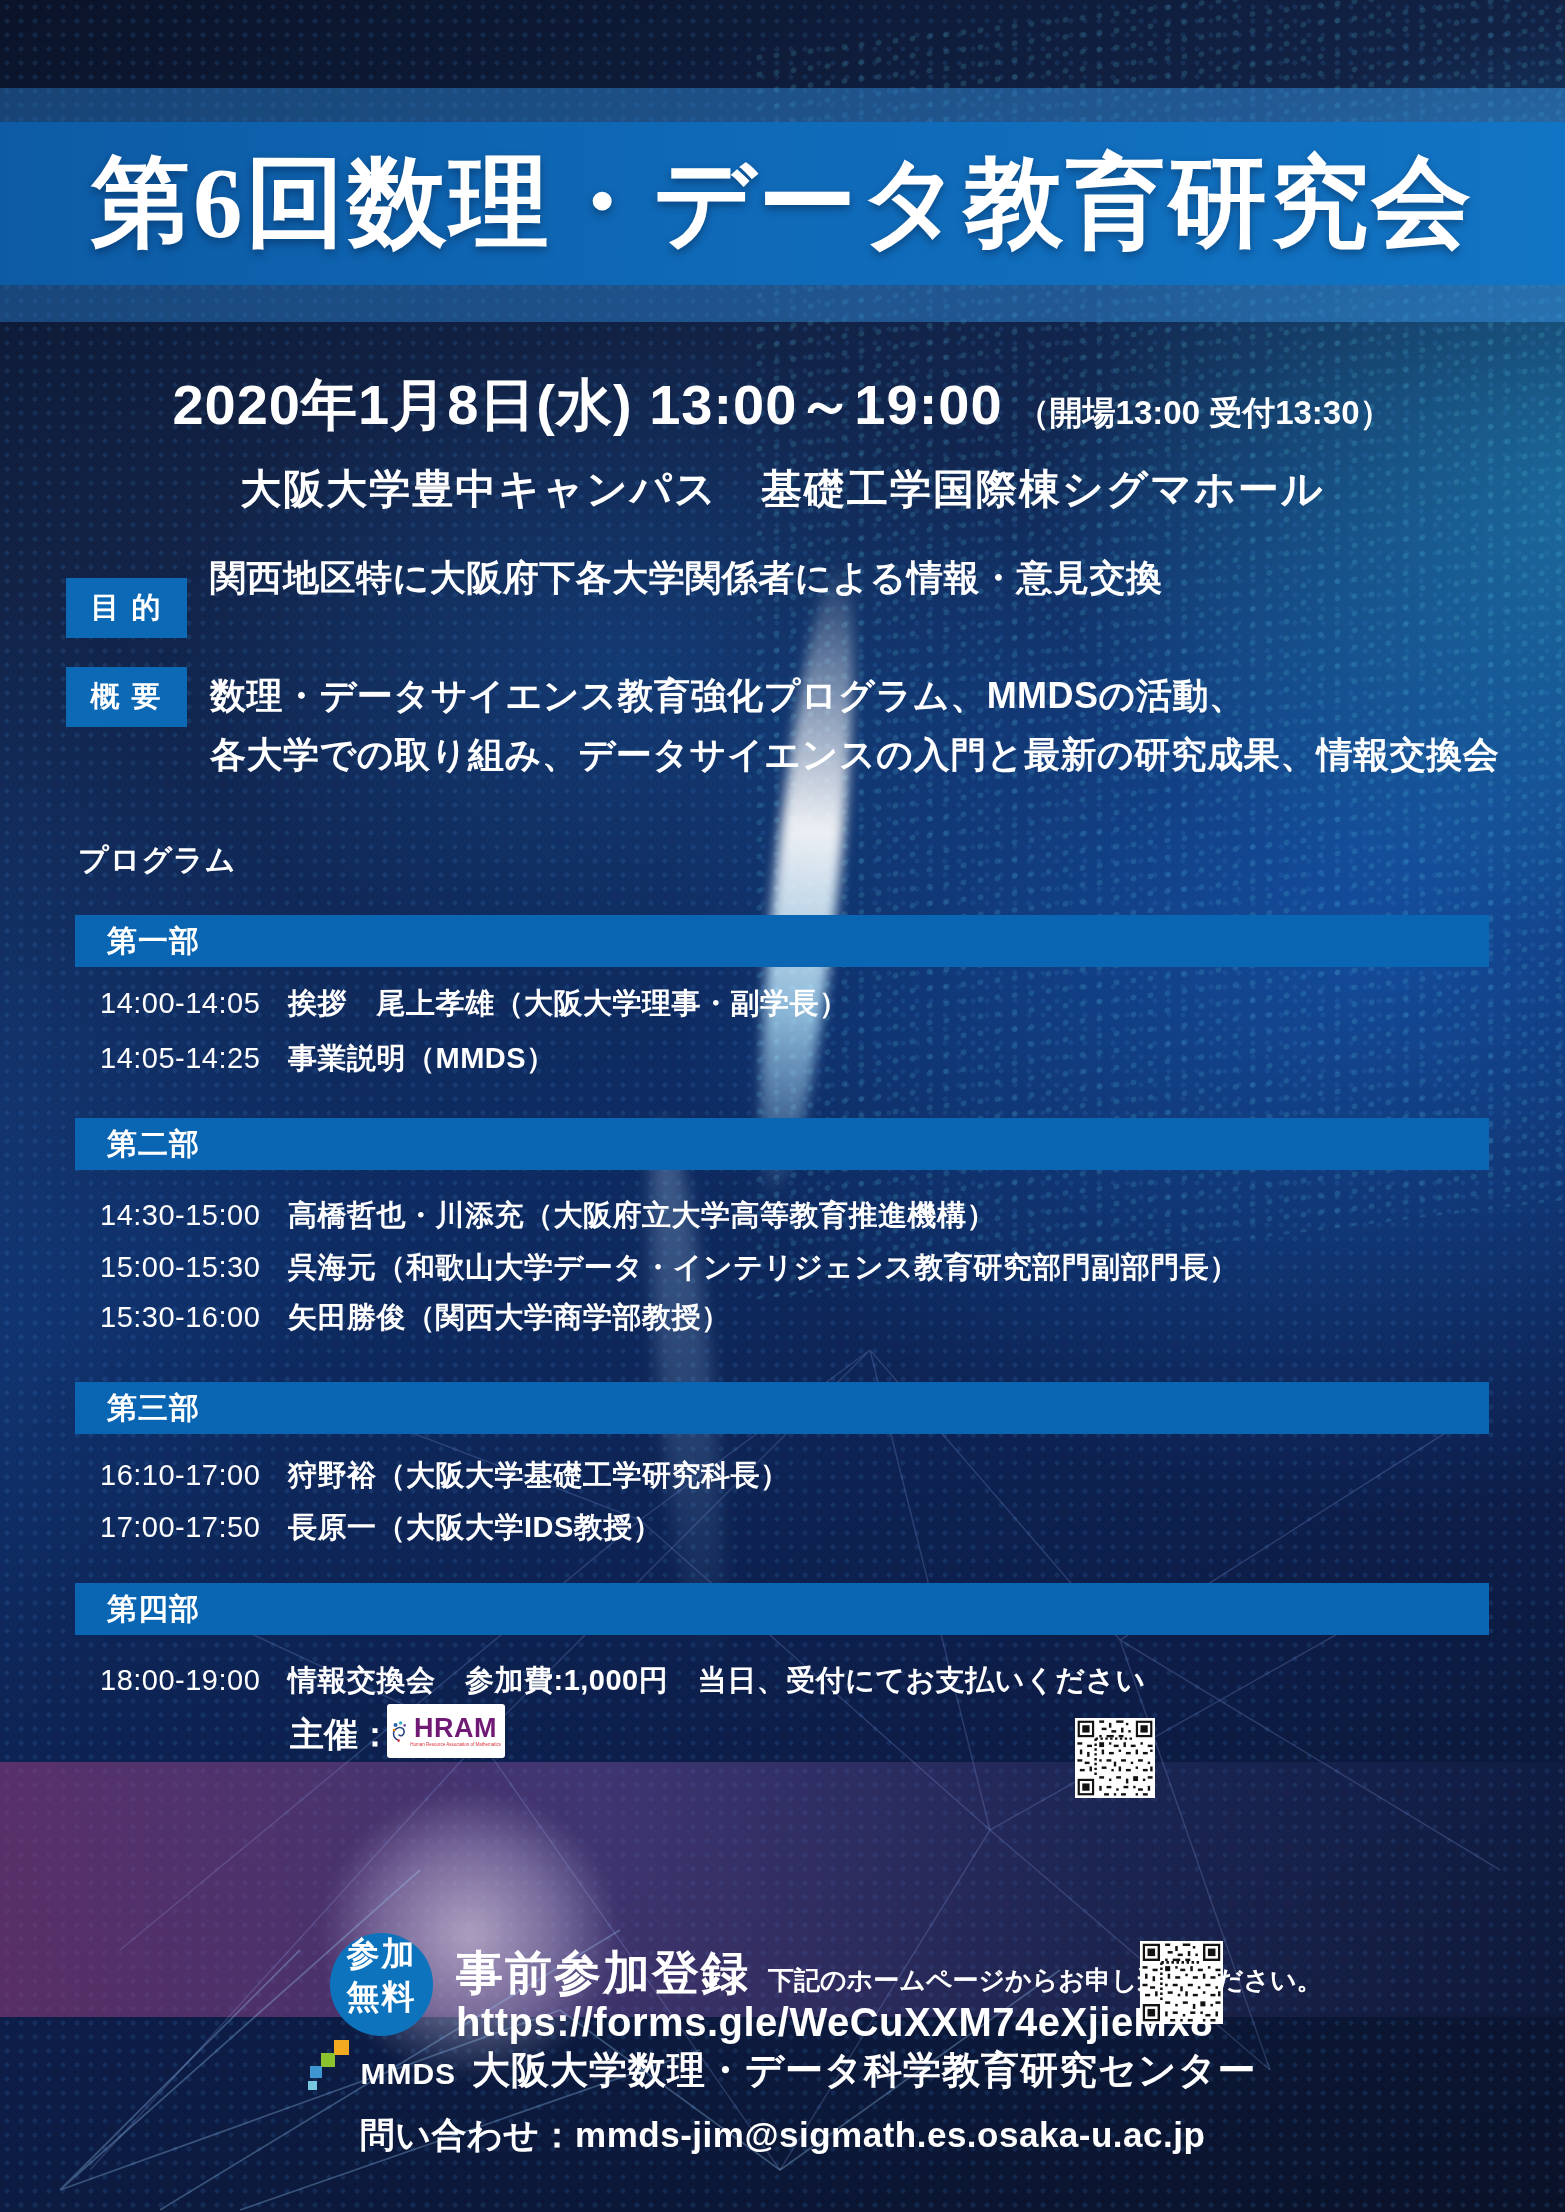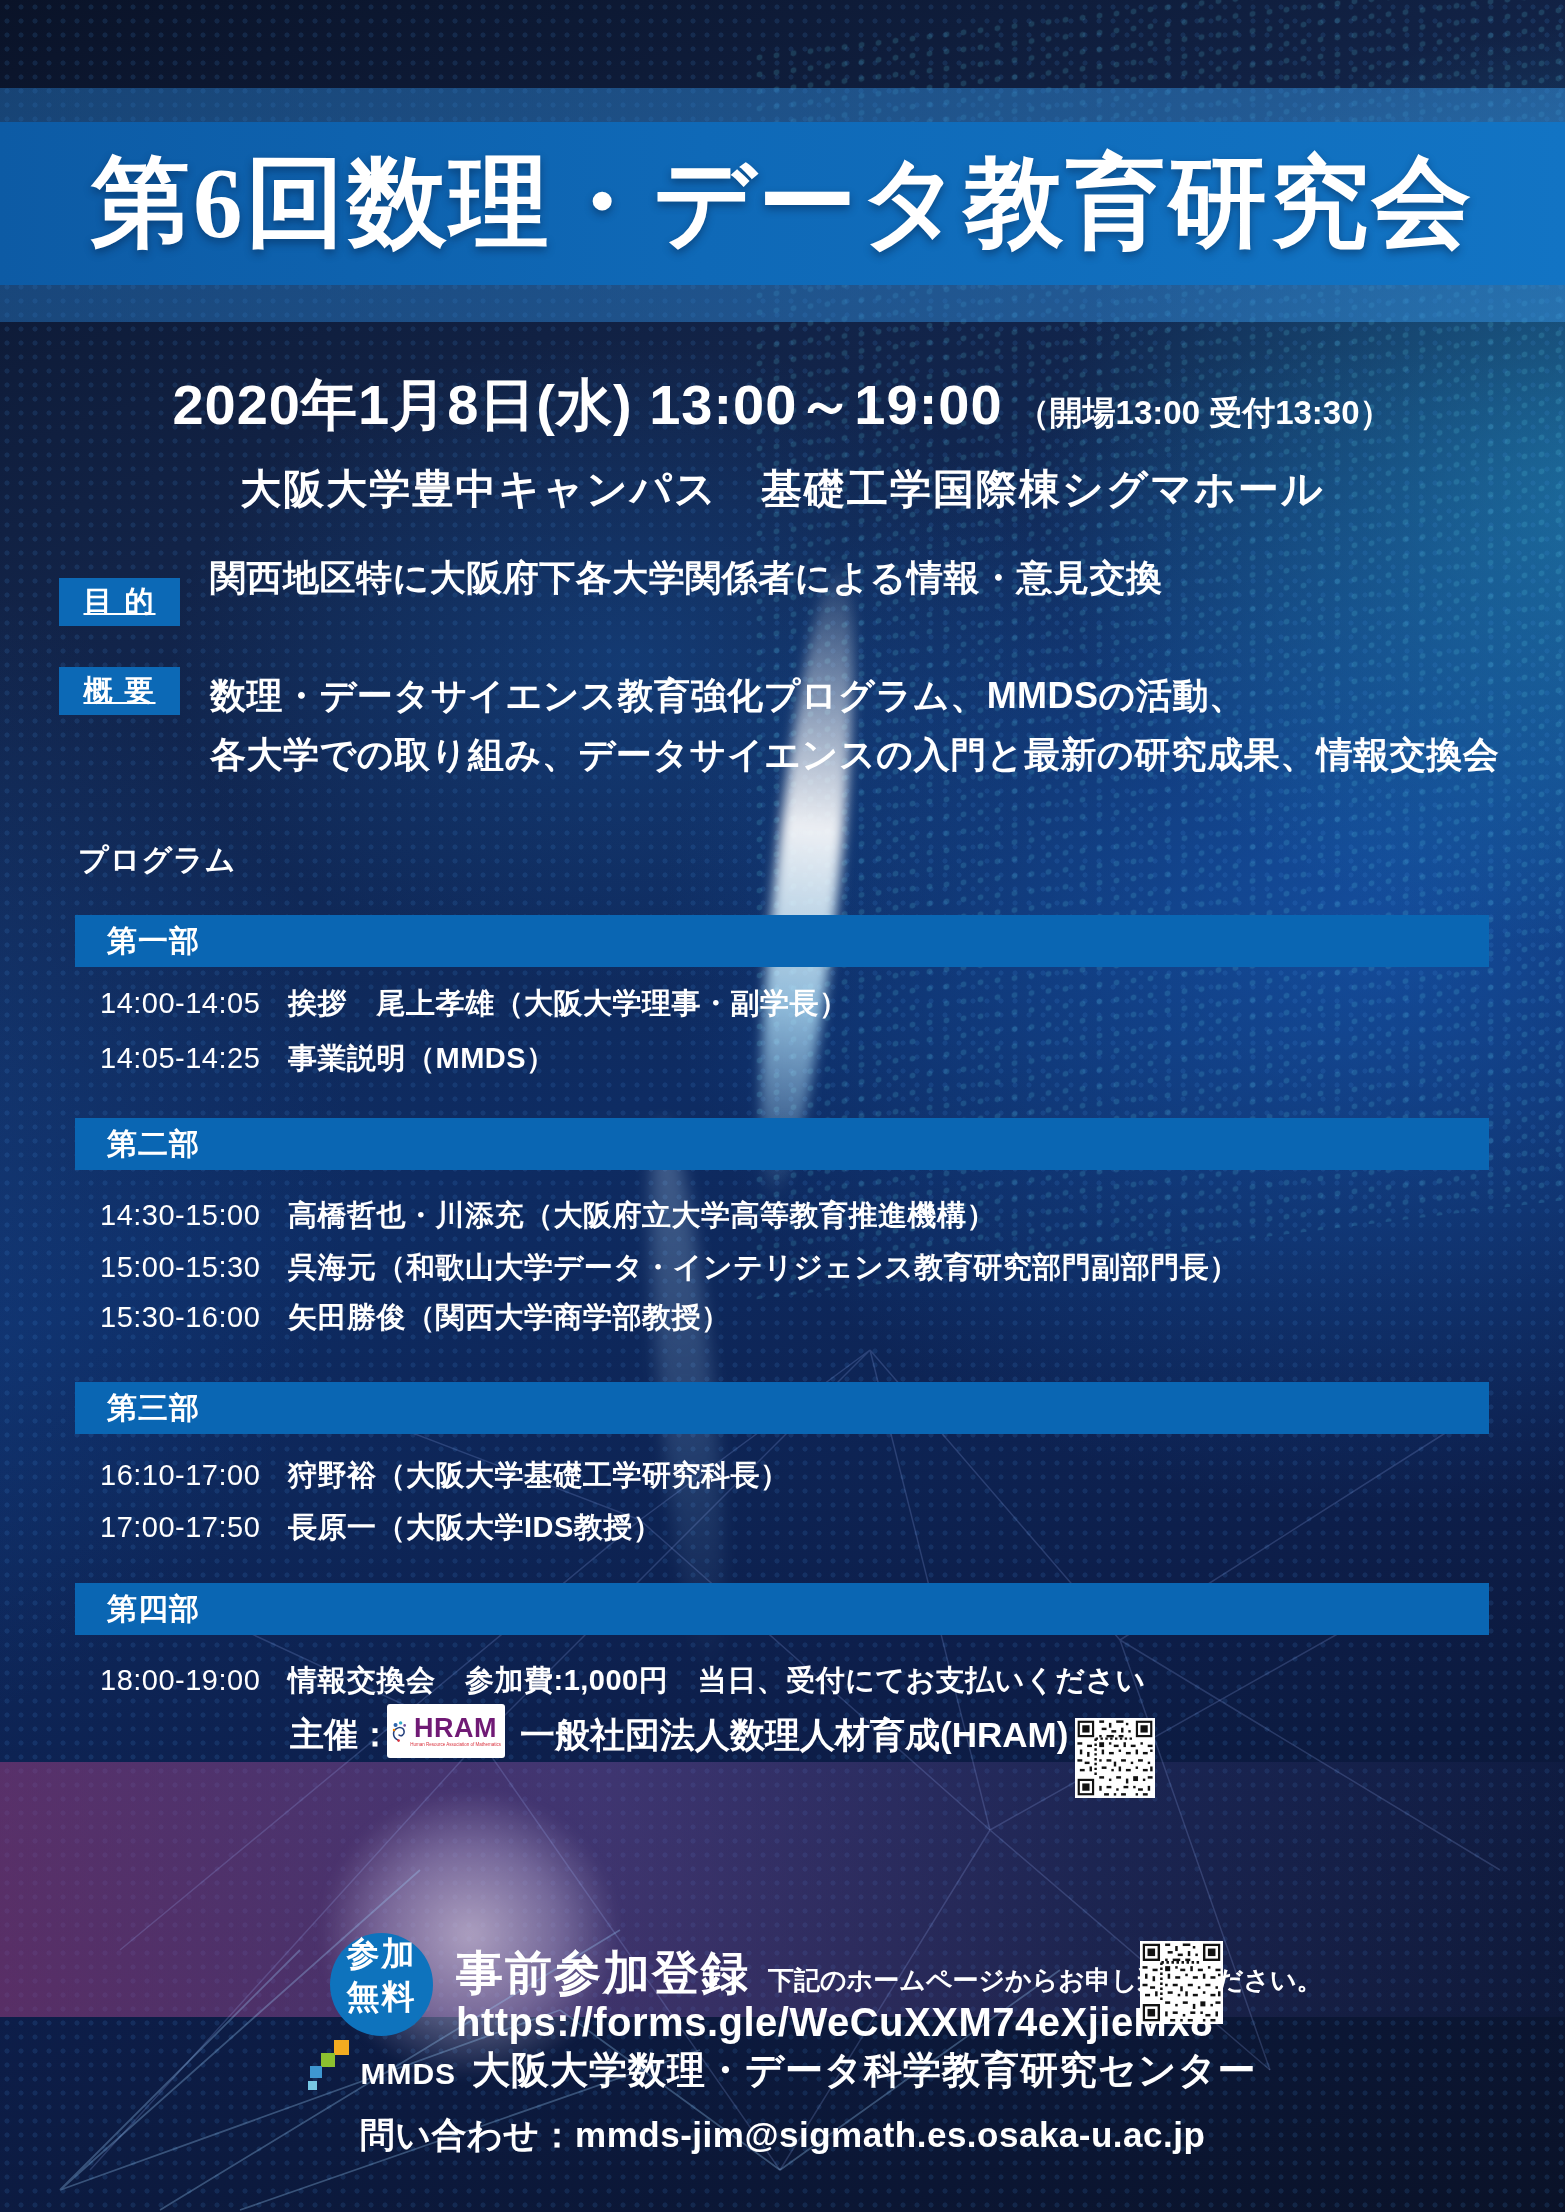--- a/index.html
+++ b/index.html
@@ -43,23 +43,23 @@
   .banner h1{margin:0;font-family:"Liberation Serif","DejaVu Serif",serif;font-weight:700;
     font-size:99px;letter-spacing:3px;color:#fff;white-space:nowrap;
     text-shadow:0 4px 8px rgba(0,20,50,.4);}
   
   .date-line{position:absolute;left:0;top:368px;width:100%;text-align:center;white-space:nowrap;}
   .date-main{font-size:56px;font-weight:700;letter-spacing:1px;}
   .date-note{font-size:33px;font-weight:700;margin-left:14px;}
   .venue-line{position:absolute;left:0;top:462px;width:100%;text-align:center;
     font-size:41px;font-weight:700;letter-spacing:2px;white-space:nowrap;}
   
-  .badge{position:absolute;left:59px;width:121px;height:48px;background:#0c69b6;
+  .badge{position:absolute;left:66px;width:121px;height:60px;background:#0c69b6;
     display:flex;align-items:center;justify-content:center;
-    font-size:29px;font-weight:700;letter-spacing:2px;text-decoration:underline;}
+    font-size:29px;font-weight:700;letter-spacing:2px;}
   .info-text{position:absolute;left:210px;font-size:36px;font-weight:700;white-space:nowrap;letter-spacing:.5px;}
   
   .prog-label{position:absolute;left:78px;top:840px;font-size:30px;font-weight:700;letter-spacing:1px;}
   .sec-bar{position:absolute;left:75px;width:1414px;height:52px;background:#0a66b3;
     display:flex;align-items:center;padding-left:32px;box-sizing:border-box;
     font-size:30px;font-weight:700;letter-spacing:1px;}
   .prow{position:absolute;left:100px;white-space:nowrap;font-size:29px;}
   .ptime{display:inline-block;width:188px;font-weight:500;letter-spacing:.5px;}
   .pdesc{font-weight:700;letter-spacing:.5px;}
   
@@ -182,21 +182,20 @@
       <circle cx="19" cy="6" r="3.4" fill="#2fa8c5"></circle>
       <circle cx="27" cy="11" r="2.6" fill="#6a51a0"></circle>
       <circle cx="6" cy="20" r="2.4" fill="#f08300"></circle>
       <circle cx="15" cy="41" r="2.6" fill="#d9333f"></circle>
     </svg>
     <span class="hram-stack">
       <span class="hram-word">HRAM</span>
       <span class="hram-sub">Human Resource Association of Mathematics</span>
     </span>
   </div>
-  <div class="org-name">一般社団法人数理人材育成(HRAM)</div>
 
   <svg width="0" height="0" style="position:absolute" aria-hidden="true">
     <defs>
       <symbol id="finder" viewBox="0 0 7 7">
         <rect width="7" height="7" fill="#111"></rect>
           <rect x="1" y="1" width="5" height="5" fill="#fff"></rect>
           <rect x="2" y="2" width="3" height="3" fill="#111"></rect>
       </symbol>
       <symbol id="qrsym" viewBox="0 0 33 33">
         <rect width="33" height="33" fill="#fff"></rect>

